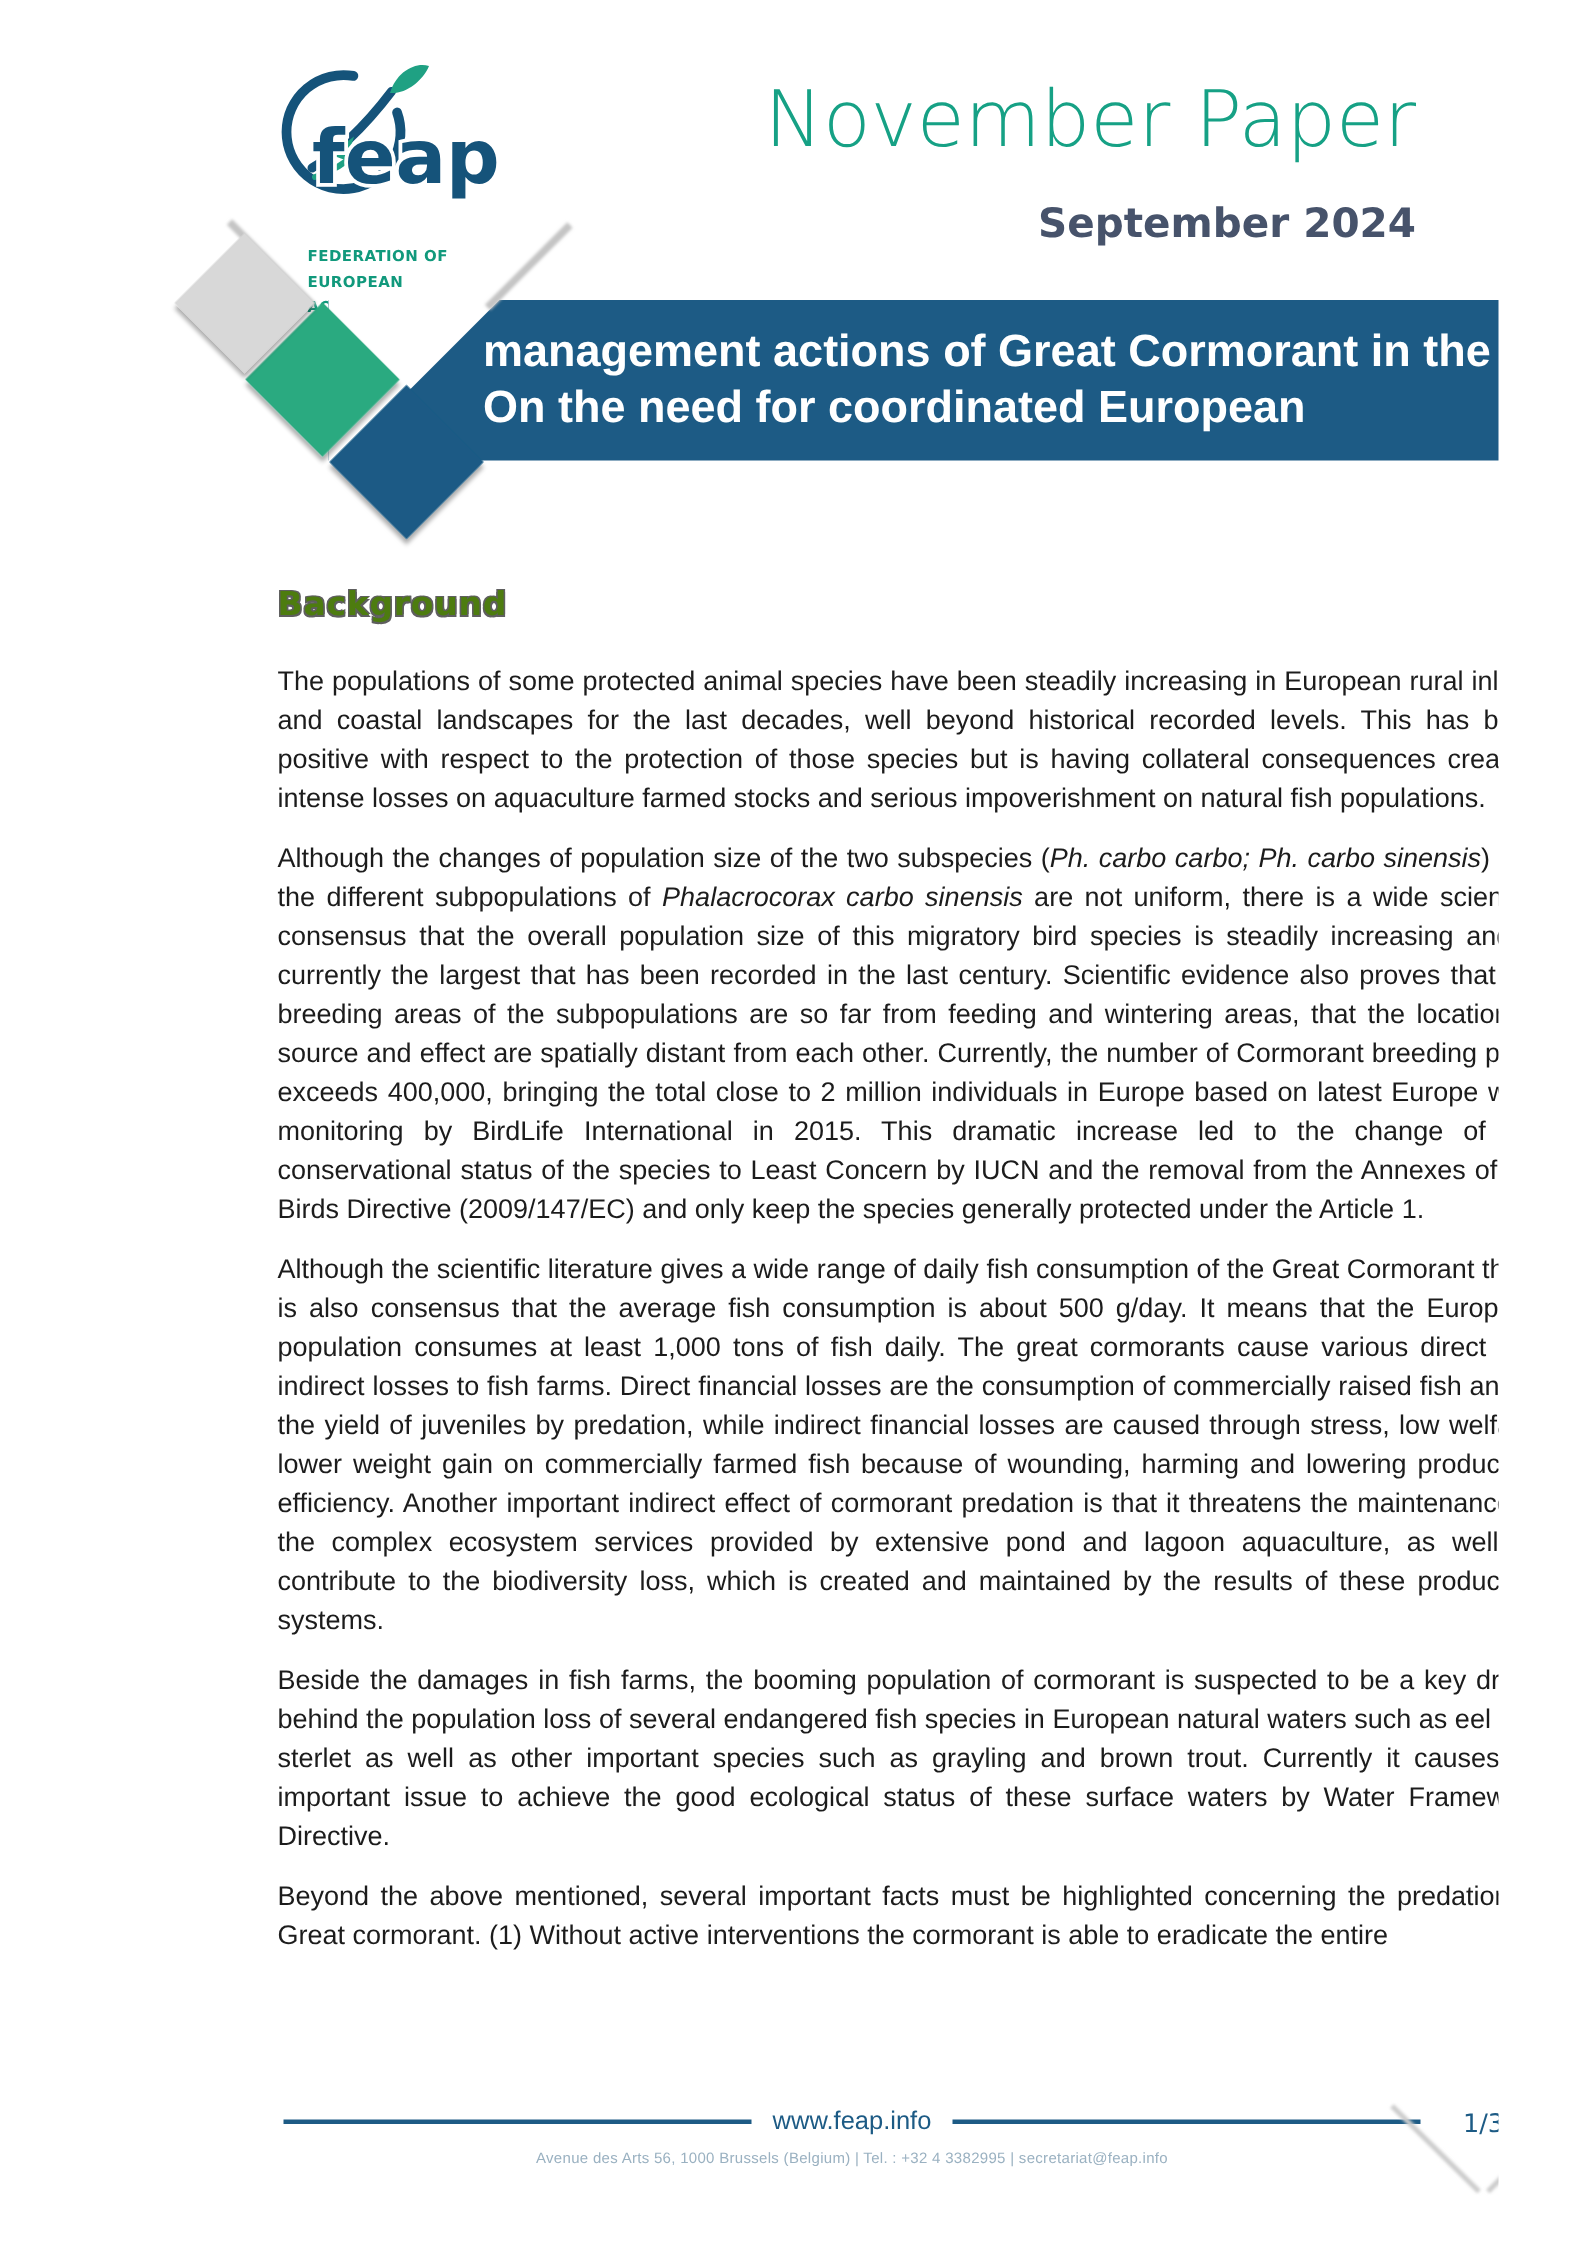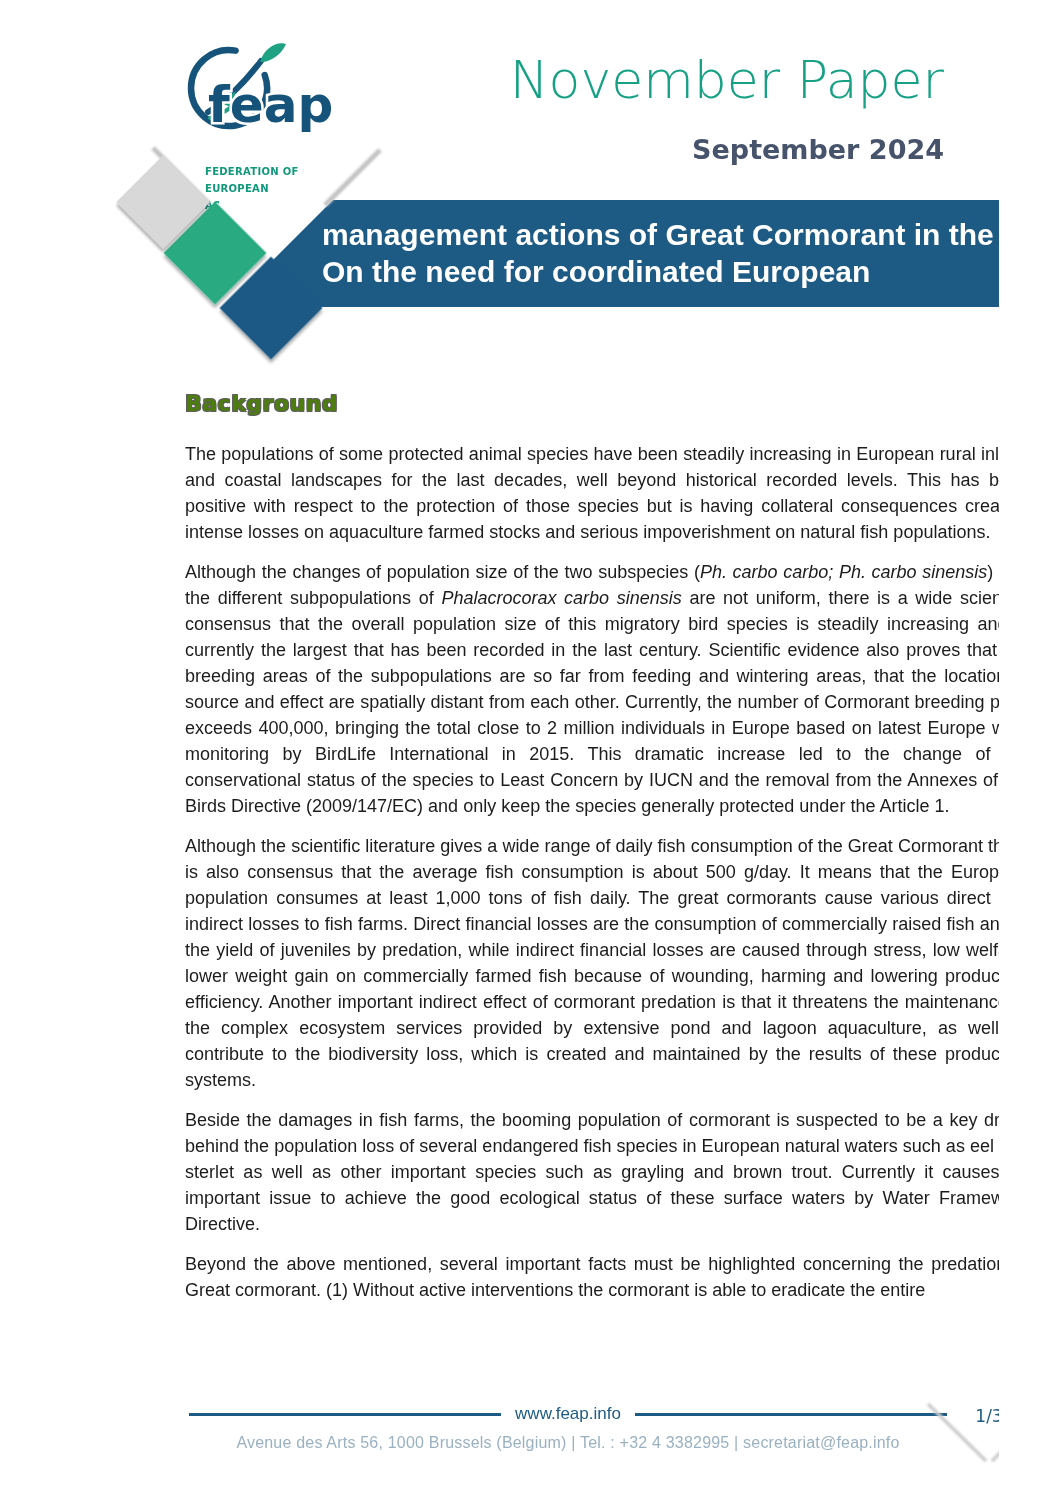--- a/index.html
+++ b/index.html
@@ -73,21 +73,21 @@
   #chevron-svg{position:absolute;left:850px;top:1390px;width:208px;height:95px;pointer-events:none;}
   .page-indicator{
     position:absolute;left:900px;top:1406px;width:60px;
     text-align:center;
     font-family:"DejaVu Sans", sans-serif;
     font-size:17px;color:#1d5b85;
   }
   .footer-address{
     position:absolute;left:130px;top:1434px;width:758px;
     text-align:center;
-    font-size:16px;color:#9ab1c1;letter-spacing:.2px;
+    font-size:10px;color:#9ab1c1;letter-spacing:.2px;
   }
 </style>
 </head>
 <body>
 
 <div id="page">
 
   <header>
 
     <svg id="logo-svg" viewBox="0 0 190 102">

